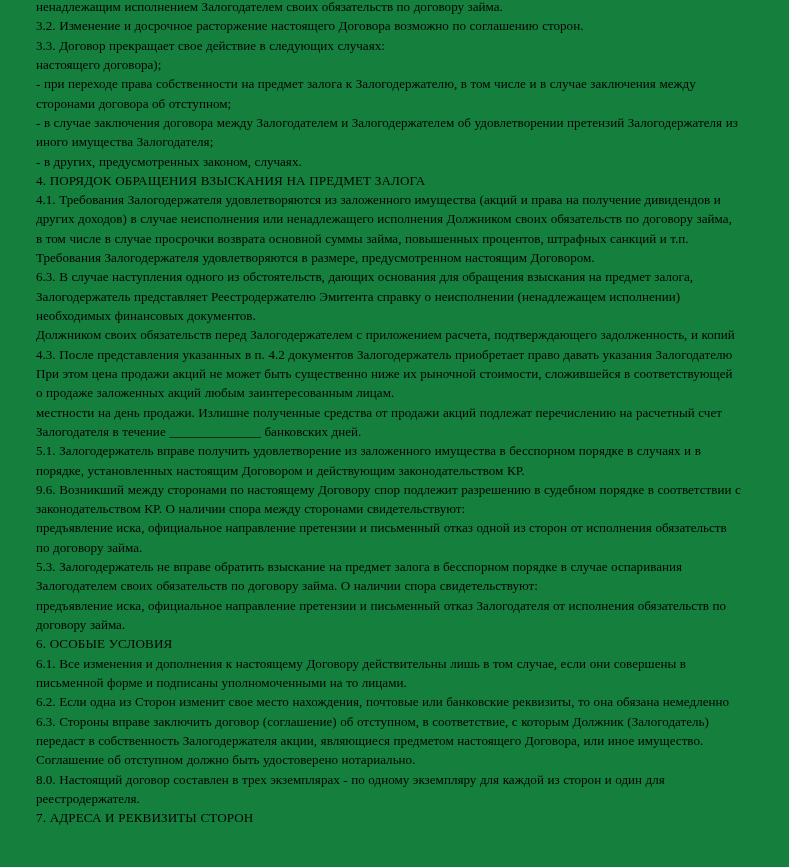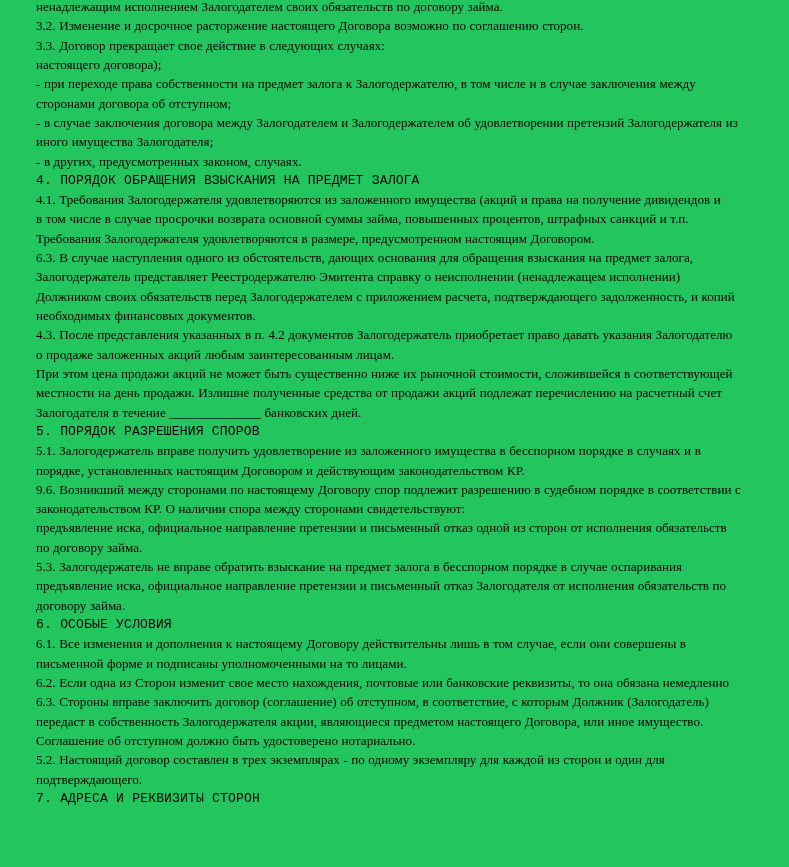--- a/index.html
+++ b/index.html
@@ -10,21 +10,21 @@
   }
   body {
     font-family: "Liberation Serif", "DejaVu Serif", serif;
     color: #000000;
     -webkit-font-smoothing: antialiased;
   }
   .page {
     position: relative;
     width: 789px;
     height: 867px;
-    background: #22c55e;
+    background: #15803d;
     overflow: hidden;
     box-sizing: border-box;
   }
   .doc-body {
     position: absolute;
     left: 36px;
     top: -3px;
     width: 728px;
     font-size: 13.1px;
     line-height: 19.32px;
@@ -32,64 +32,64 @@
     white-space: normal;
   }
   .line {
     display: block;
     min-height: 19.32px;
     white-space: pre-wrap;
     word-spacing: 0.02em;
   }
   .line.heading {
     letter-spacing: 0.1px;
-    font-family: Liberation Mono, monospace;
   }
 </style>
 </head>
 <body>
 
 <div class="page">
   <div class="doc-body" id="doc-body">
       <span class="line">ненадлежащим исполнением Залогодателем своих обязательств по договору займа.</span>
       <span class="line">3.2. Изменение и досрочное расторжение настоящего Договора возможно по соглашению сторон.</span>
       <span class="line">3.3. Договор прекращает свое действие в следующих случаях:</span>
       <span class="line">настоящего договора);</span>
       <span class="line">- при переходе права собственности на предмет залога к Залогодержателю, в том числе и в случае заключения между</span>
       <span class="line">сторонами договора об отступном;</span>
       <span class="line">- в случае заключения договора между Залогодателем и Залогодержателем об удовлетворении претензий Залогодержателя из</span>
       <span class="line">иного имущества Залогодателя;</span>
       <span class="line">- в других, предусмотренных законом, случаях.</span>
       <span class="line heading">4. ПОРЯДОК ОБРАЩЕНИЯ ВЗЫСКАНИЯ НА ПРЕДМЕТ ЗАЛОГА</span>
       <span class="line">4.1. Требования Залогодержателя удовлетворяются из заложенного имущества (акций и права на получение дивидендов и</span>
+      <span class="line">других доходов) в случае неисполнения или ненадлежащего исполнения Должником своих обязательств по договору займа,</span>
       <span class="line">в том числе в случае просрочки возврата основной суммы займа, повышенных процентов, штрафных санкций и т.п.</span>
       <span class="line">Требования Залогодержателя удовлетворяются в размере, предусмотренном настоящим Договором.</span>
       <span class="line">6.3. В случае наступления одного из обстоятельств, дающих основания для обращения взыскания на предмет залога,</span>
       <span class="line">Залогодержатель представляет Реестродержателю Эмитента справку о неисполнении (ненадлежащем исполнении)</span>
+      <span class="line">необходимых финансовых документов.</span>
       <span class="line">Должником своих обязательств перед Залогодержателем с приложением расчета, подтверждающего задолженность, и копий</span>
-      <span class="line">необходимых финансовых документов.</span>
       <span class="line">4.3. После представления указанных в п. 4.2 документов Залогодержатель приобретает право давать указания Залогодателю</span>
+      <span class="line">При этом цена продажи акций не может быть существенно ниже их рыночной стоимости, сложившейся в соответствующей</span>
       <span class="line">о продаже заложенных акций любым заинтересованным лицам.</span>
-      <span class="line">При этом цена продажи акций не может быть существенно ниже их рыночной стоимости, сложившейся в соответствующей</span>
       <span class="line">местности на день продажи. Излишне полученные средства от продажи акций подлежат перечислению на расчетный счет</span>
       <span class="line">Залогодателя в течение ______________ банковских дней.</span>
-      <span class="line heading">5. ПОРЯДОК РАЗРЕШЕНИЯ СПОРОВ</span>
       <span class="line">5.1. Залогодержатель вправе получить удовлетворение из заложенного имущества в бесспорном порядке в случаях и в</span>
       <span class="line">порядке, установленных настоящим Договором и действующим законодательством КР.</span>
       <span class="line">9.6. Возникший между сторонами по настоящему Договору спор подлежит разрешению в судебном порядке в соответствии с</span>
       <span class="line">законодательством КР. О наличии спора между сторонами свидетельствуют:</span>
       <span class="line">предъявление иска, официальное направление претензии и письменный отказ одной из сторон от исполнения обязательств</span>
       <span class="line">по договору займа.</span>
       <span class="line">5.3. Залогодержатель не вправе обратить взыскание на предмет залога в бесспорном порядке в случае оспаривания</span>
+      <span class="line">Залогодателем своих обязательств по договору займа. О наличии спора свидетельствуют:</span>
       <span class="line">предъявление иска, официальное направление претензии и письменный отказ Залогодателя от исполнения обязательств по</span>
       <span class="line">договору займа.</span>
       <span class="line heading">6. ОСОБЫЕ УСЛОВИЯ</span>
       <span class="line">6.1. Все изменения и дополнения к настоящему Договору действительны лишь в том случае, если они совершены в</span>
       <span class="line">письменной форме и подписаны уполномоченными на то лицами.</span>
       <span class="line">6.2. Если одна из Сторон изменит свое место нахождения, почтовые или банковские реквизиты, то она обязана немедленно</span>
       <span class="line">6.3. Стороны вправе заключить договор (соглашение) об отступном, в соответствие, с которым Должник (Залогодатель)</span>
       <span class="line">передаст в собственность Залогодержателя акции, являющиеся предметом настоящего Договора, или иное имущество.</span>
       <span class="line">Соглашение об отступном должно быть удостоверено нотариально.</span>
-      <span class="line">5.2. Настоящий договор составлен в трех экземплярах - по одному экземпляру для каждой из сторон и один для</span>
-      <span class="line">подтверждающего.</span>
+      <span class="line">8.0. Настоящий договор составлен в трех экземплярах - по одному экземпляру для каждой из сторон и один для</span>
+      <span class="line">реестродержателя.</span>
       <span class="line heading">7. АДРЕСА И РЕКВИЗИТЫ СТОРОН</span>
     </div>
 </div>
 
 </body></html>

